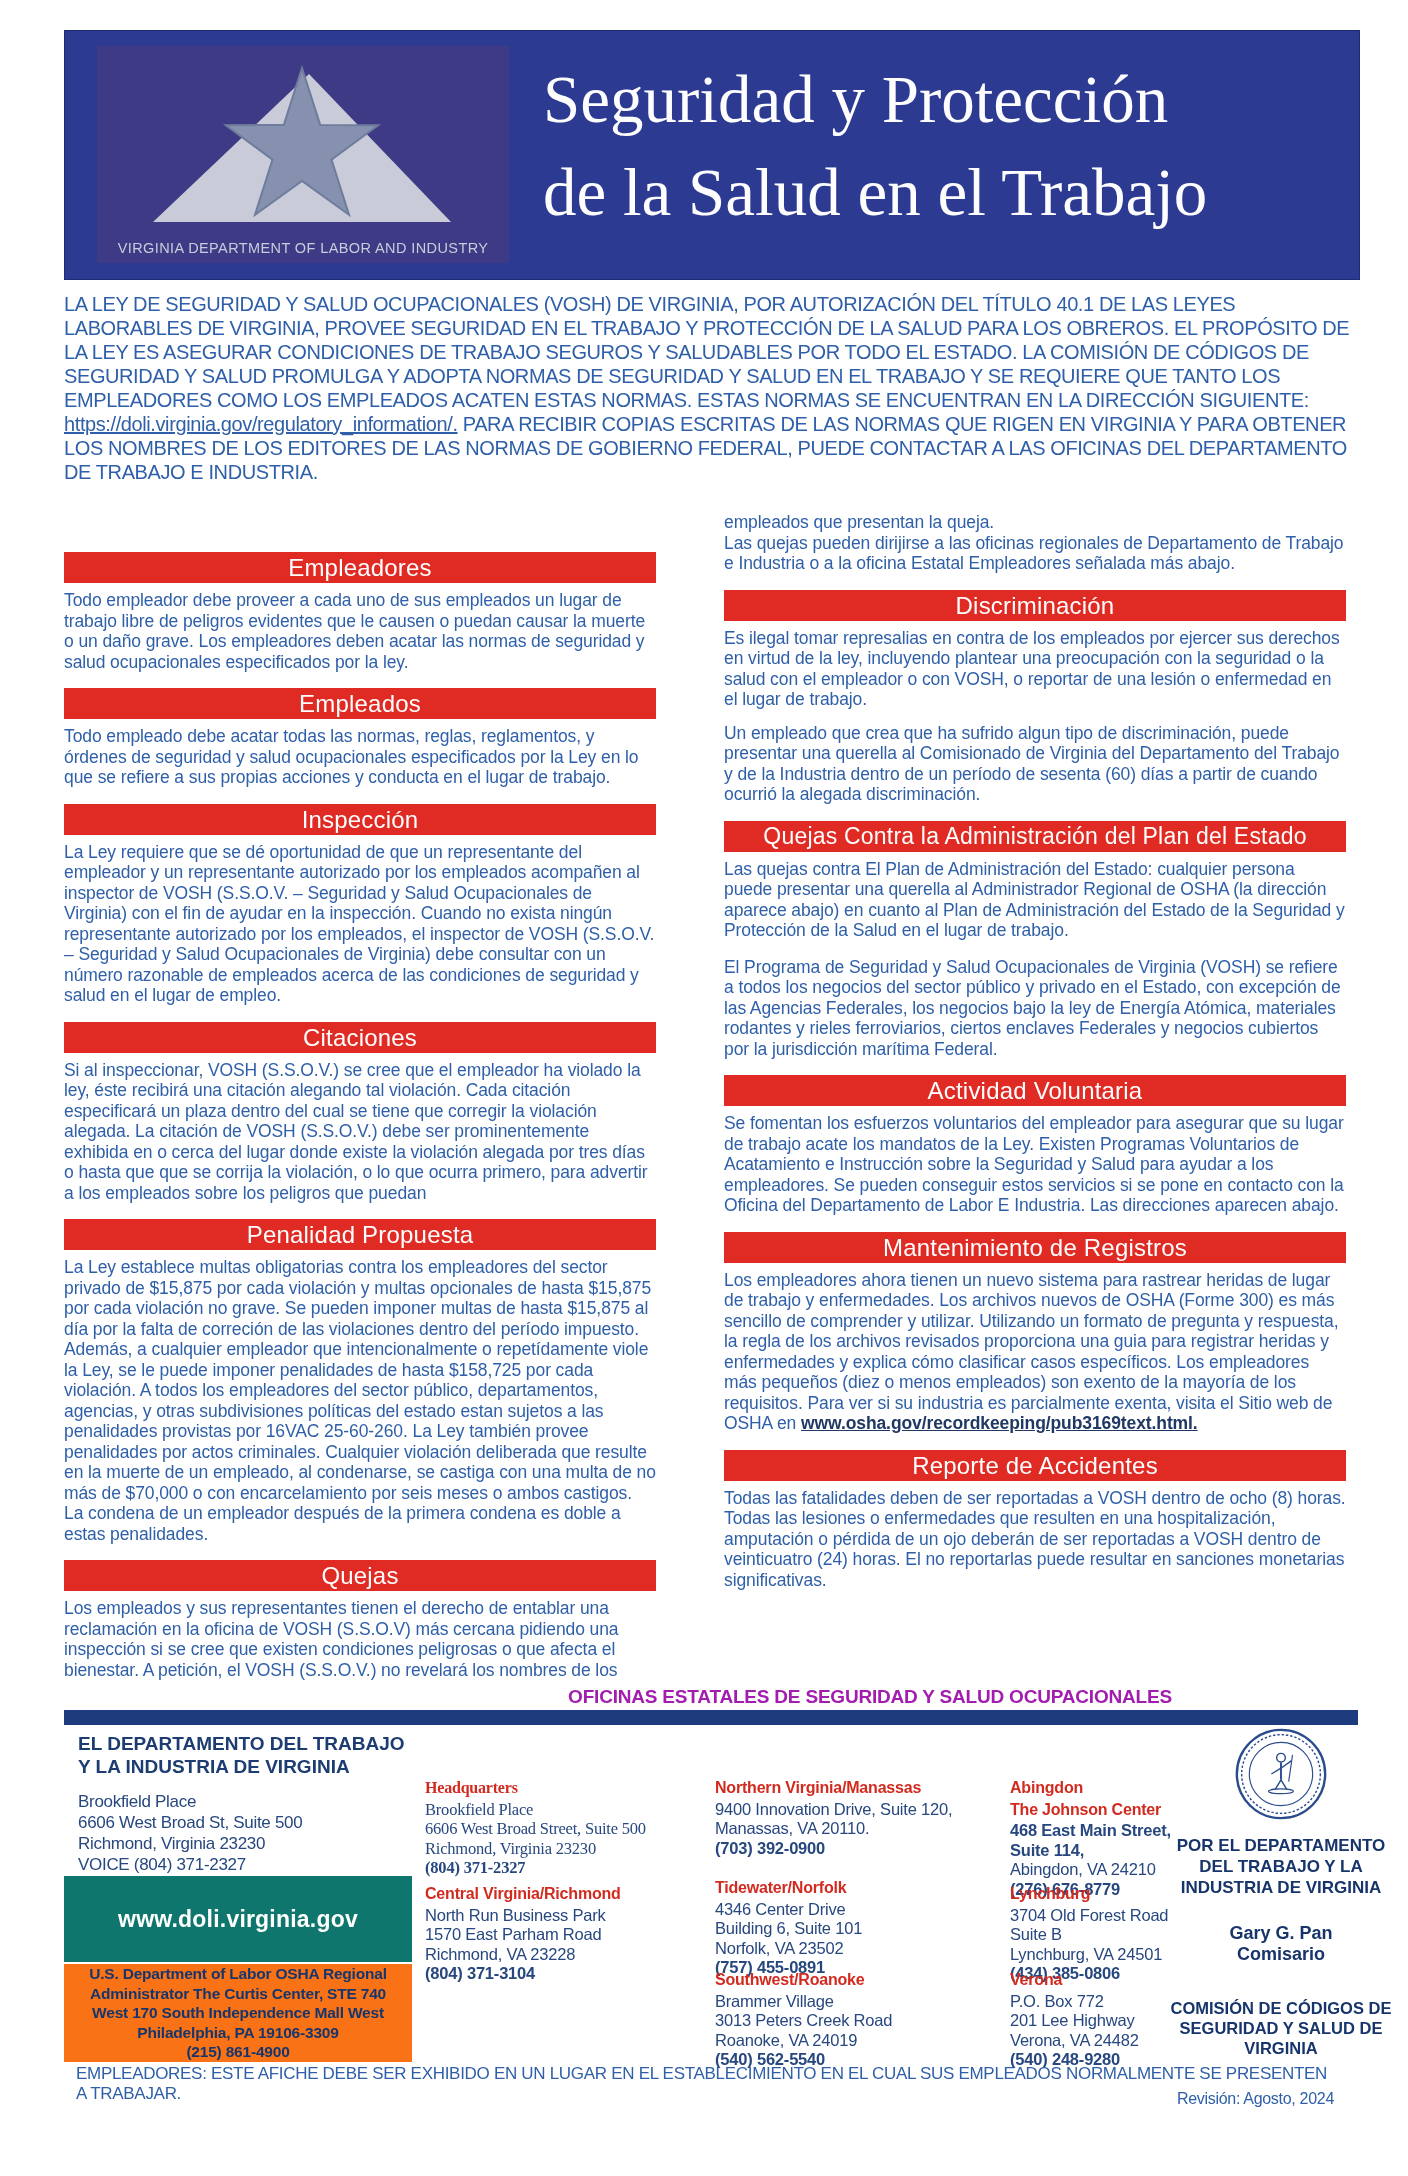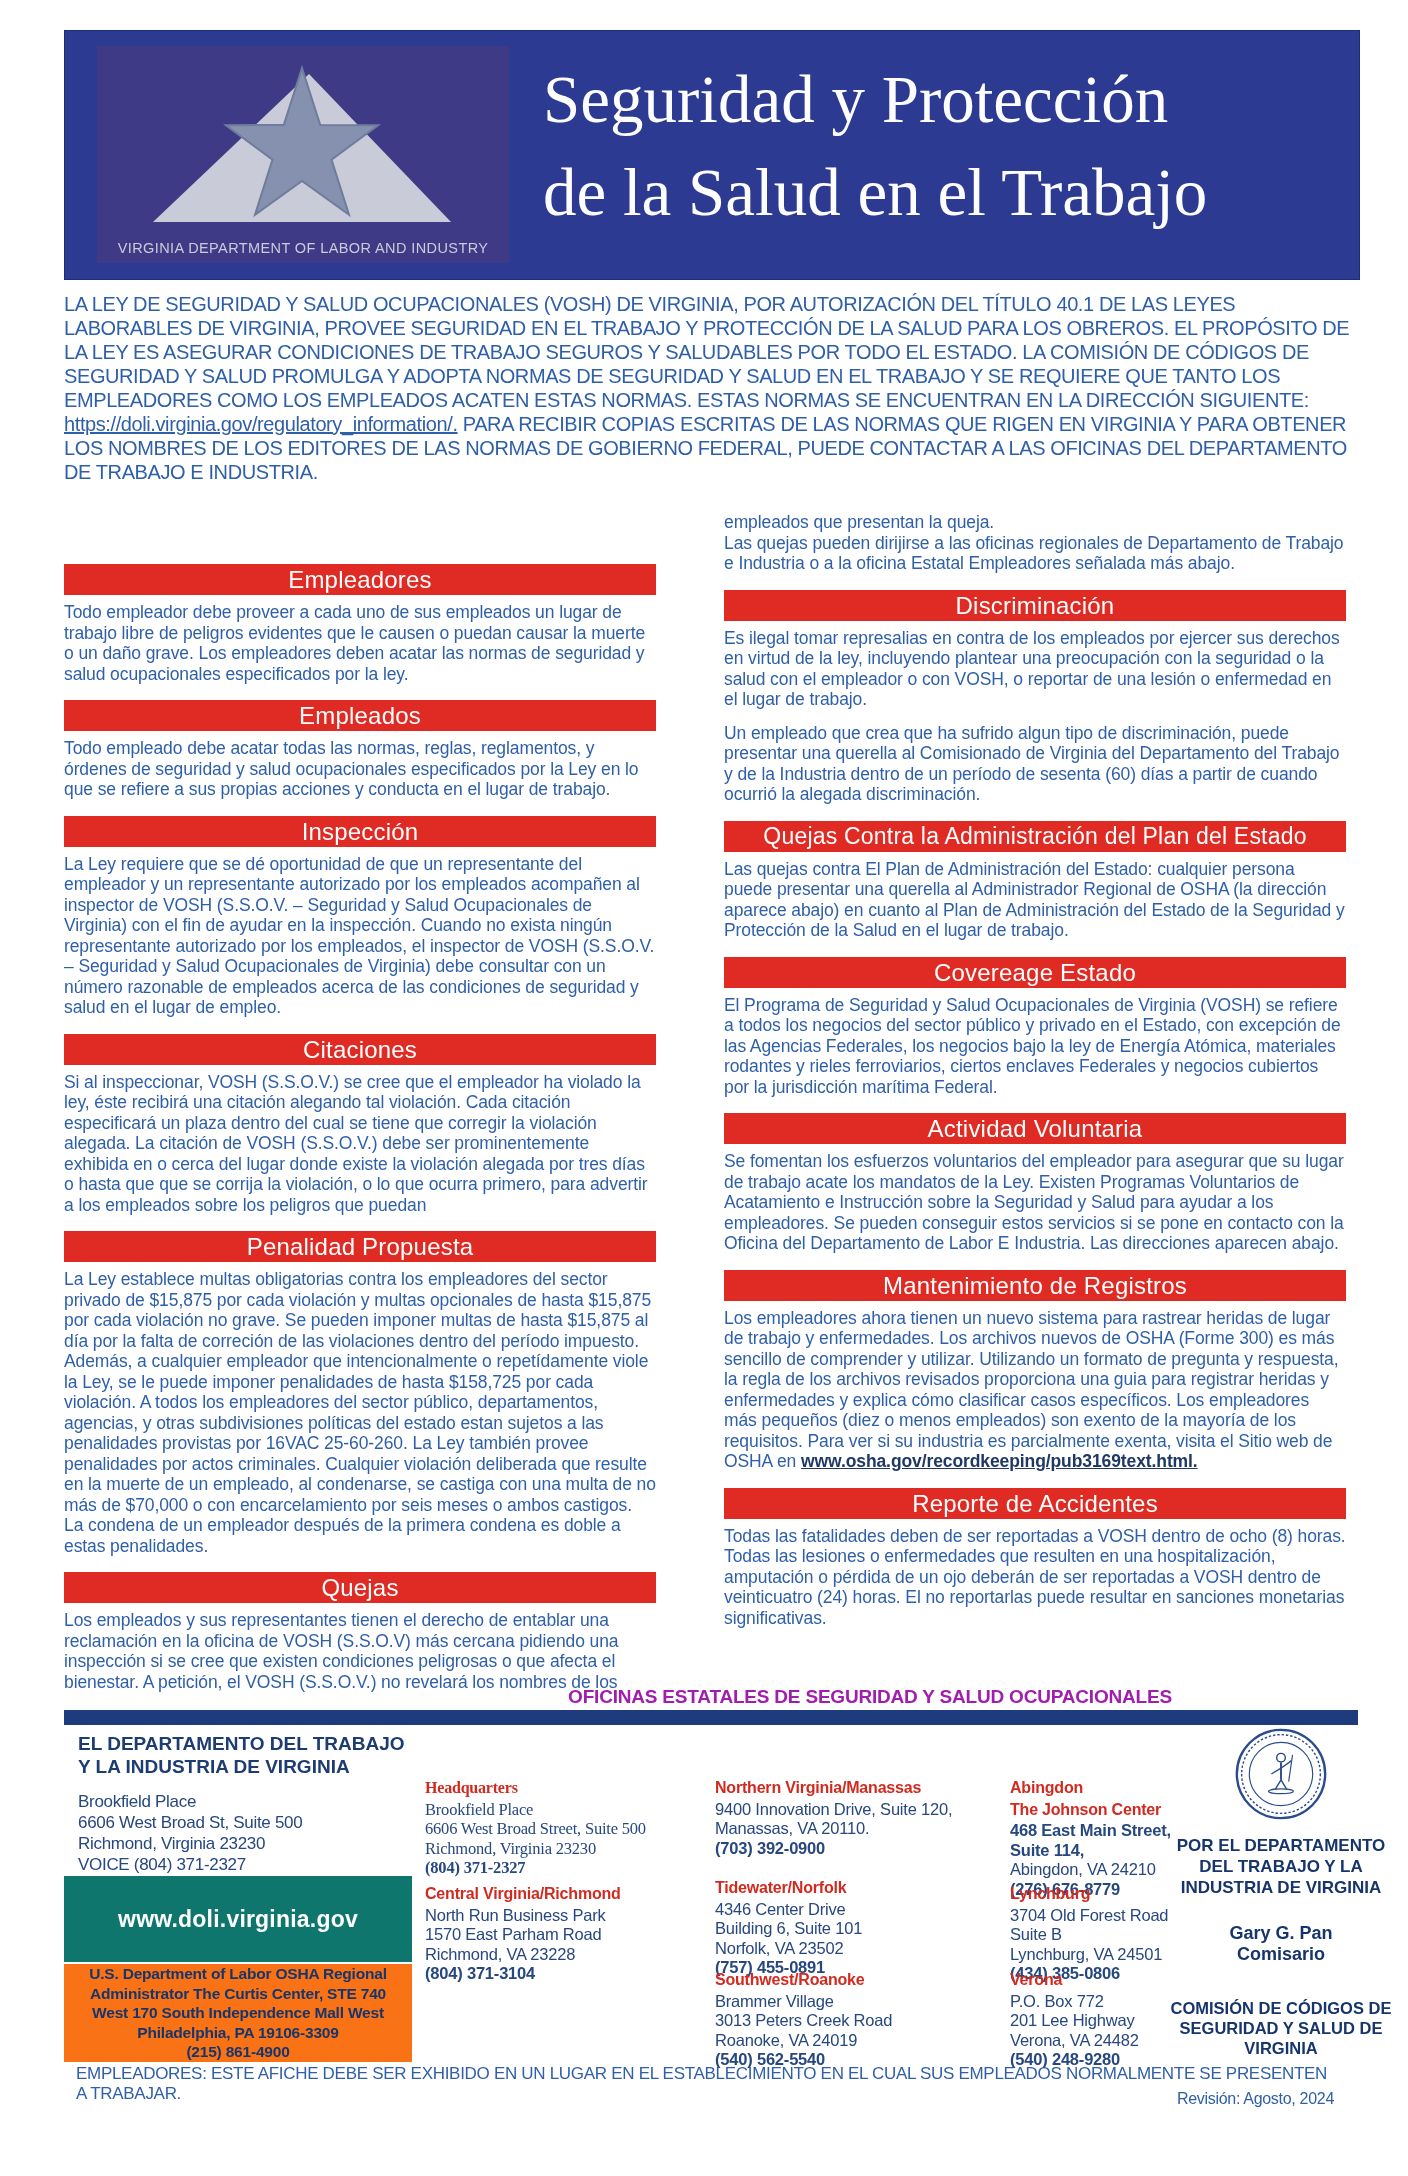--- a/index.html
+++ b/index.html
@@ -17,21 +17,21 @@
   .title{position:absolute;left:478px;top:22px;color:#FDFDFE;font-family:"Liberation Serif", serif;
     font-size:67px;line-height:93px;white-space:nowrap;}
   
   .intro{position:absolute;left:64px;top:292px;width:1292px;margin:0;color:#2E5FA8;
     font-size:20px;line-height:24px;letter-spacing:-0.4px;}
   .textlink{color:#2E5FA8;text-decoration:underline;cursor:pointer;}
   
   .col-left{position:absolute;left:64px;top:552px;width:592px;}
   .col-right{position:absolute;left:724px;top:512px;width:622px;}
   .red-bar{background:#DF2B24;color:#ffffff;text-align:center;font-size:24px;height:31px;
-    line-height:31px;margin:12px 0 7px 0;letter-spacing:.2px;white-space:nowrap;overflow:hidden;}
+    line-height:31px;margin:0 0 7px 0;letter-spacing:.2px;white-space:nowrap;overflow:hidden;}
   .red-bar.small{font-size:23px;}
   .body-p{color:#2E5FA8;font-size:17.5px;line-height:20.5px;margin:0 0 16px 0;letter-spacing:-0.1px;}
   .body-p.tight{margin-bottom:13px;}
   .osha-link{color:#1F3864;font-weight:bold;text-decoration:underline;cursor:pointer;}
   .r-intro p{color:#2E5FA8;font-size:17.5px;line-height:20.5px;margin:0;letter-spacing:-0.1px;}
   .r-intro{margin-bottom:16px;}
   
   .divider{position:absolute;left:64px;top:1710px;width:1294px;height:15px;background:#1E3B7D;}
   .f-dept{position:absolute;left:78px;top:1732px;width:336px;}
   .f-dept-title{color:#1D3C72;font-weight:bold;font-size:19px;line-height:23px;}
@@ -121,21 +121,20 @@
     <div>
       <div class="red-bar">Discriminación</div>
       <p class="body-p tight">Es ilegal tomar represalias en contra de los empleados por ejercer sus derechos en virtud de la ley, incluyendo plantear una preocupación con la seguridad o la salud con el empleador o con VOSH, o reportar de una lesión o enfermedad en el lugar de trabajo.</p>
       <p class="body-p">Un empleado que crea que ha sufrido algun tipo de discriminación, puede presentar una querella al Comisionado de Virginia del Departamento del Trabajo y de la Industria dentro de un período de sesenta (60) días a partir de cuando ocurrió la alegada discriminación.</p>
     </div>
     <div>
       <div class="red-bar small">Quejas Contra la Administración del Plan del Estado</div>
       <p class="body-p">Las quejas contra El Plan de Administración del Estado: cualquier persona puede presentar una querella al Administrador Regional de OSHA (la dirección aparece abajo) en cuanto al Plan de Administración del Estado de la Seguridad y Protección de la Salud en el lugar de trabajo.</p>
     </div>
     <div>
-      <div class="red-bar">Covereage Estado</div>
       <p class="body-p">El Programa de Seguridad y Salud Ocupacionales de Virginia (VOSH) se refiere a todos los negocios del sector público y privado en el Estado, con excepción de las Agencias Federales, los negocios bajo la ley de Energía Atómica, materiales rodantes y rieles ferroviarios, ciertos enclaves Federales y negocios cubiertos por la jurisdicción marítima Federal.</p>
     </div>
     <div>
       <div class="red-bar">Actividad Voluntaria</div>
       <p class="body-p">Se fomentan los esfuerzos voluntarios del empleador para asegurar que su lugar de trabajo acate los mandatos de la Ley. Existen Programas Voluntarios de Acatamiento e Instrucción sobre la Seguridad y Salud para ayudar a los empleadores. Se pueden conseguir estos servicios si se pone en contacto con la Oficina del Departamento de Labor E Industria. Las direcciones aparecen abajo.</p>
     </div>
     <div>
       <div class="red-bar">Mantenimiento de Registros</div>
       <p class="body-p"><span>Los empleadores ahora tienen un nuevo sistema para rastrear heridas de lugar de trabajo y enfermedades. Los archivos nuevos de OSHA (Forme 300) es más sencillo de comprender y utilizar.  Utilizando un formato de pregunta y respuesta, la regla de los archivos revisados proporciona  una guia para registrar  heridas y enfermedades  y explica cómo clasificar casos específicos.  Los empleadores más pequeños (diez o menos empleados) son exento de la mayoría de los requisitos.  Para ver si su industria es parcialmente exenta, visita el Sitio web de OSHA en</span>
         <a class="osha-link">www.osha.gov/recordkeeping/pub3169text.html.</a></p>

